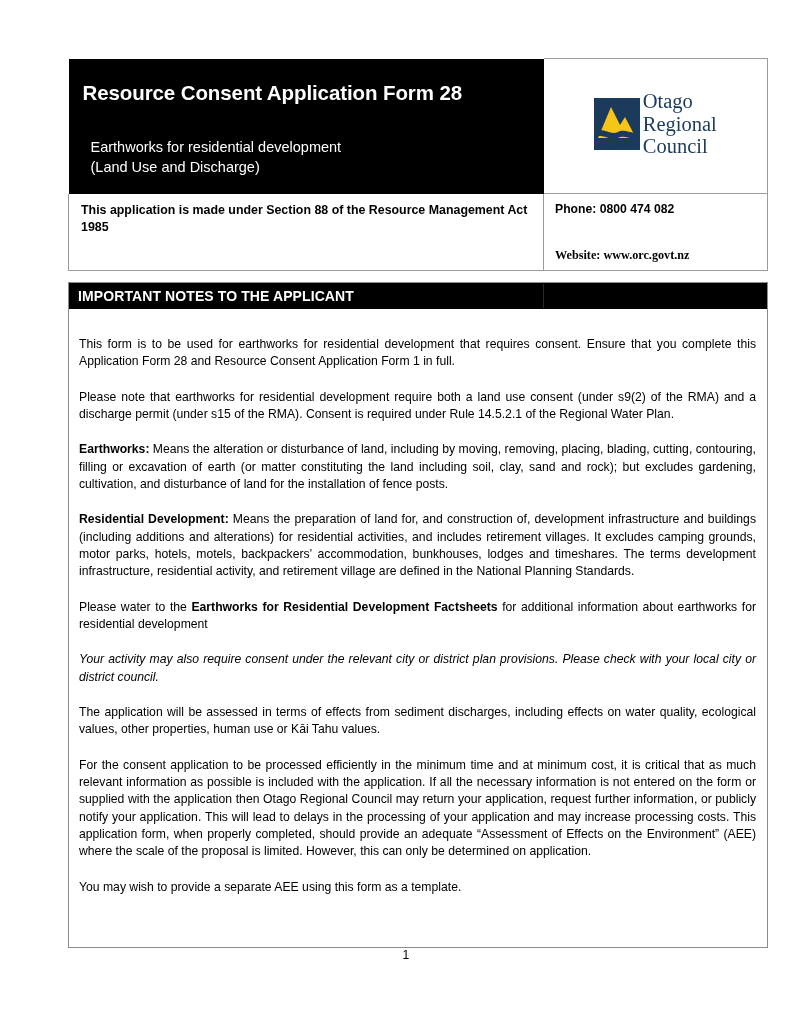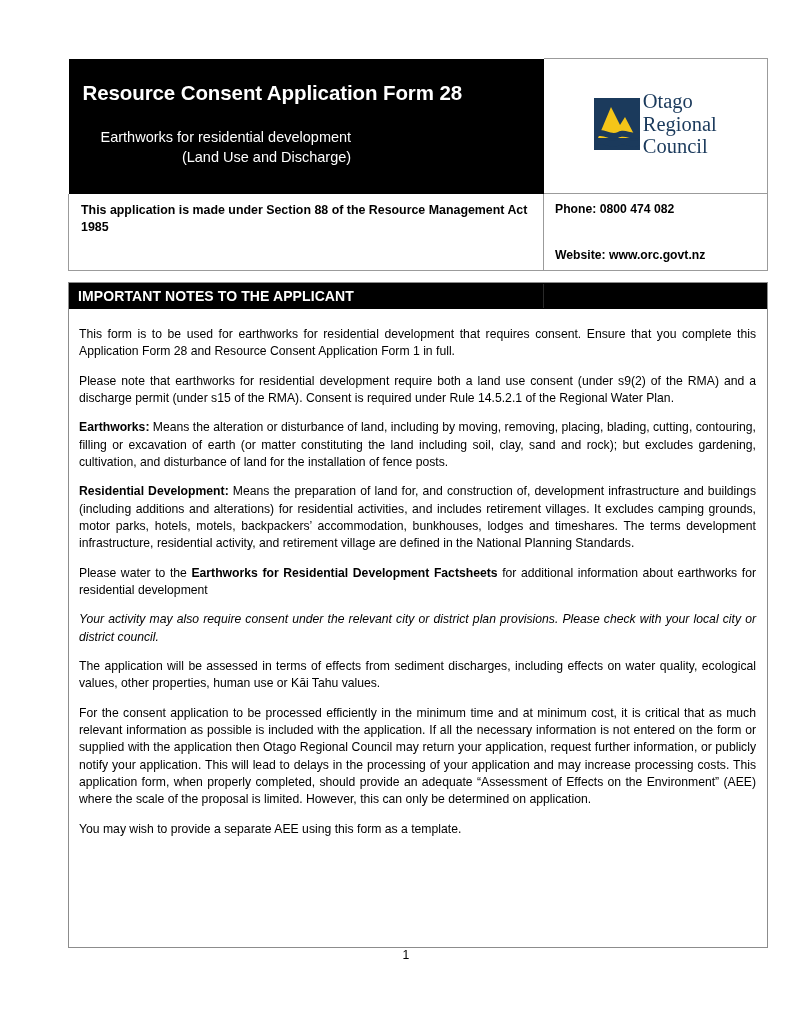--- a/index.html
+++ b/index.html
@@ -51,25 +51,24 @@
     font-size: 20.5px;
     font-weight: bold;
     letter-spacing: -0.1px;
     line-height: 1.15;
     margin: 0;
   }
   .doc-subtitle {
     font-size: 14.5px;
     font-weight: normal;
     line-height: 1.38;
-    margin: 18px;
+    margin: 8px;
     position: absolute;
     left: 14px;
     bottom: 9px;
-    text-align: right;
   }
   .doc-subtitle span { display: block; }
 
   .logo-cell {
     background: #ffffff;
     border: 1px solid #9b9b9b;
     border-left: none;
     width: 224px;
     height: 135px;
     box-sizing: border-box;
@@ -115,21 +114,21 @@
     border-left: none;
     width: 224px;
     height: 62px;
     box-sizing: border-box;
     padding: 8px 10px 6px 11px !important;
     font-size: 12.2px;
     font-weight: bold;
     line-height: 1.3;
   }
   .contact-cell .ct-line { margin-bottom: 30px; }
-  .contact-cell .ct-line:last-child { margin-bottom: 0; }
+  .contact-cell .ct-line:last-child { margin-bottom: 0; font-family: Liberation Serif, serif; }
 
   
   .notes-box {
     position: absolute;
     left: 62px;
     top: 282px;
     width: 700px;
     height: 666px;
     box-sizing: border-box;
     border: 1px solid #8c8c8c;
@@ -151,21 +150,21 @@
     left: 474px;
     top: 1px;
     bottom: 1px;
     width: 1px;
     background: #2a2a2a;
   }
   .notes-body {
     padding: 9px 11px 0 10px;
   }
   .notes-body p {
-    margin: 8px 0 12px 0;
+    margin: 18px 0 12px 0;
     font-size: 12.2px;
     line-height: 1.42;
     text-align: justify;
   }
   .notes-body p.last { margin-bottom: 0; }
   .notes-body b { font-weight: bold; }
   .notes-body i { font-style: italic; }
 
   
   .page-number {

